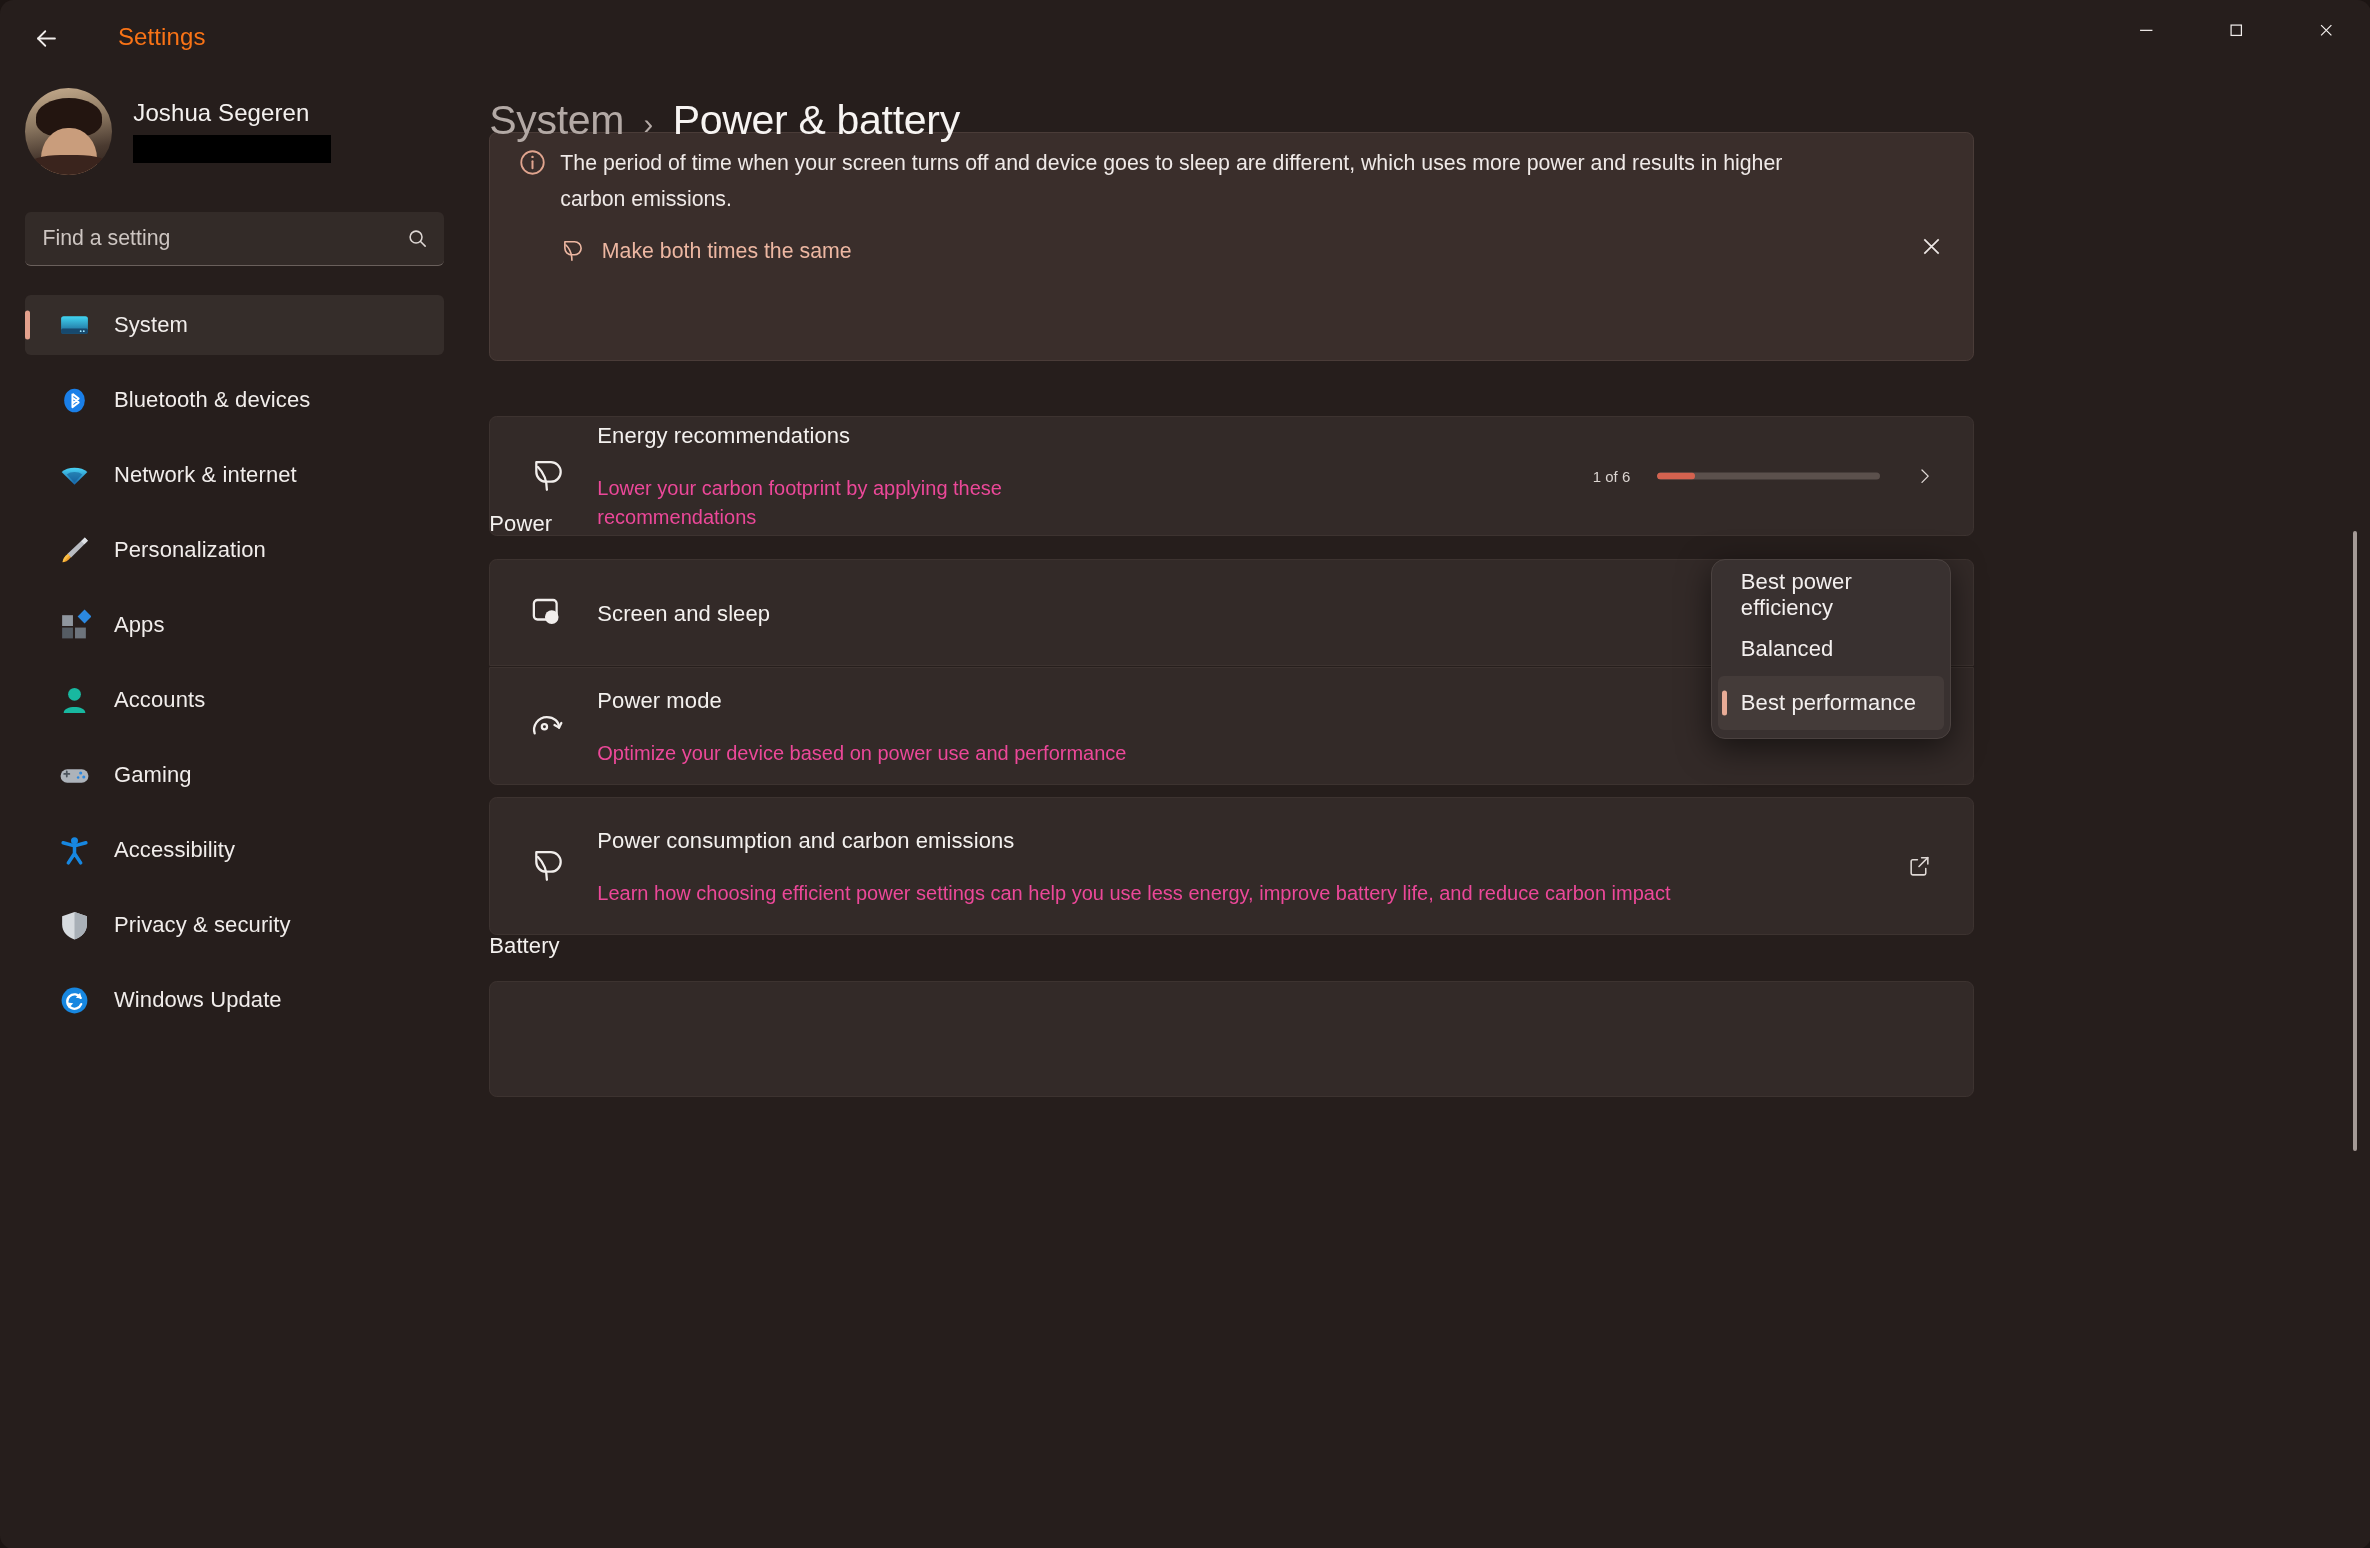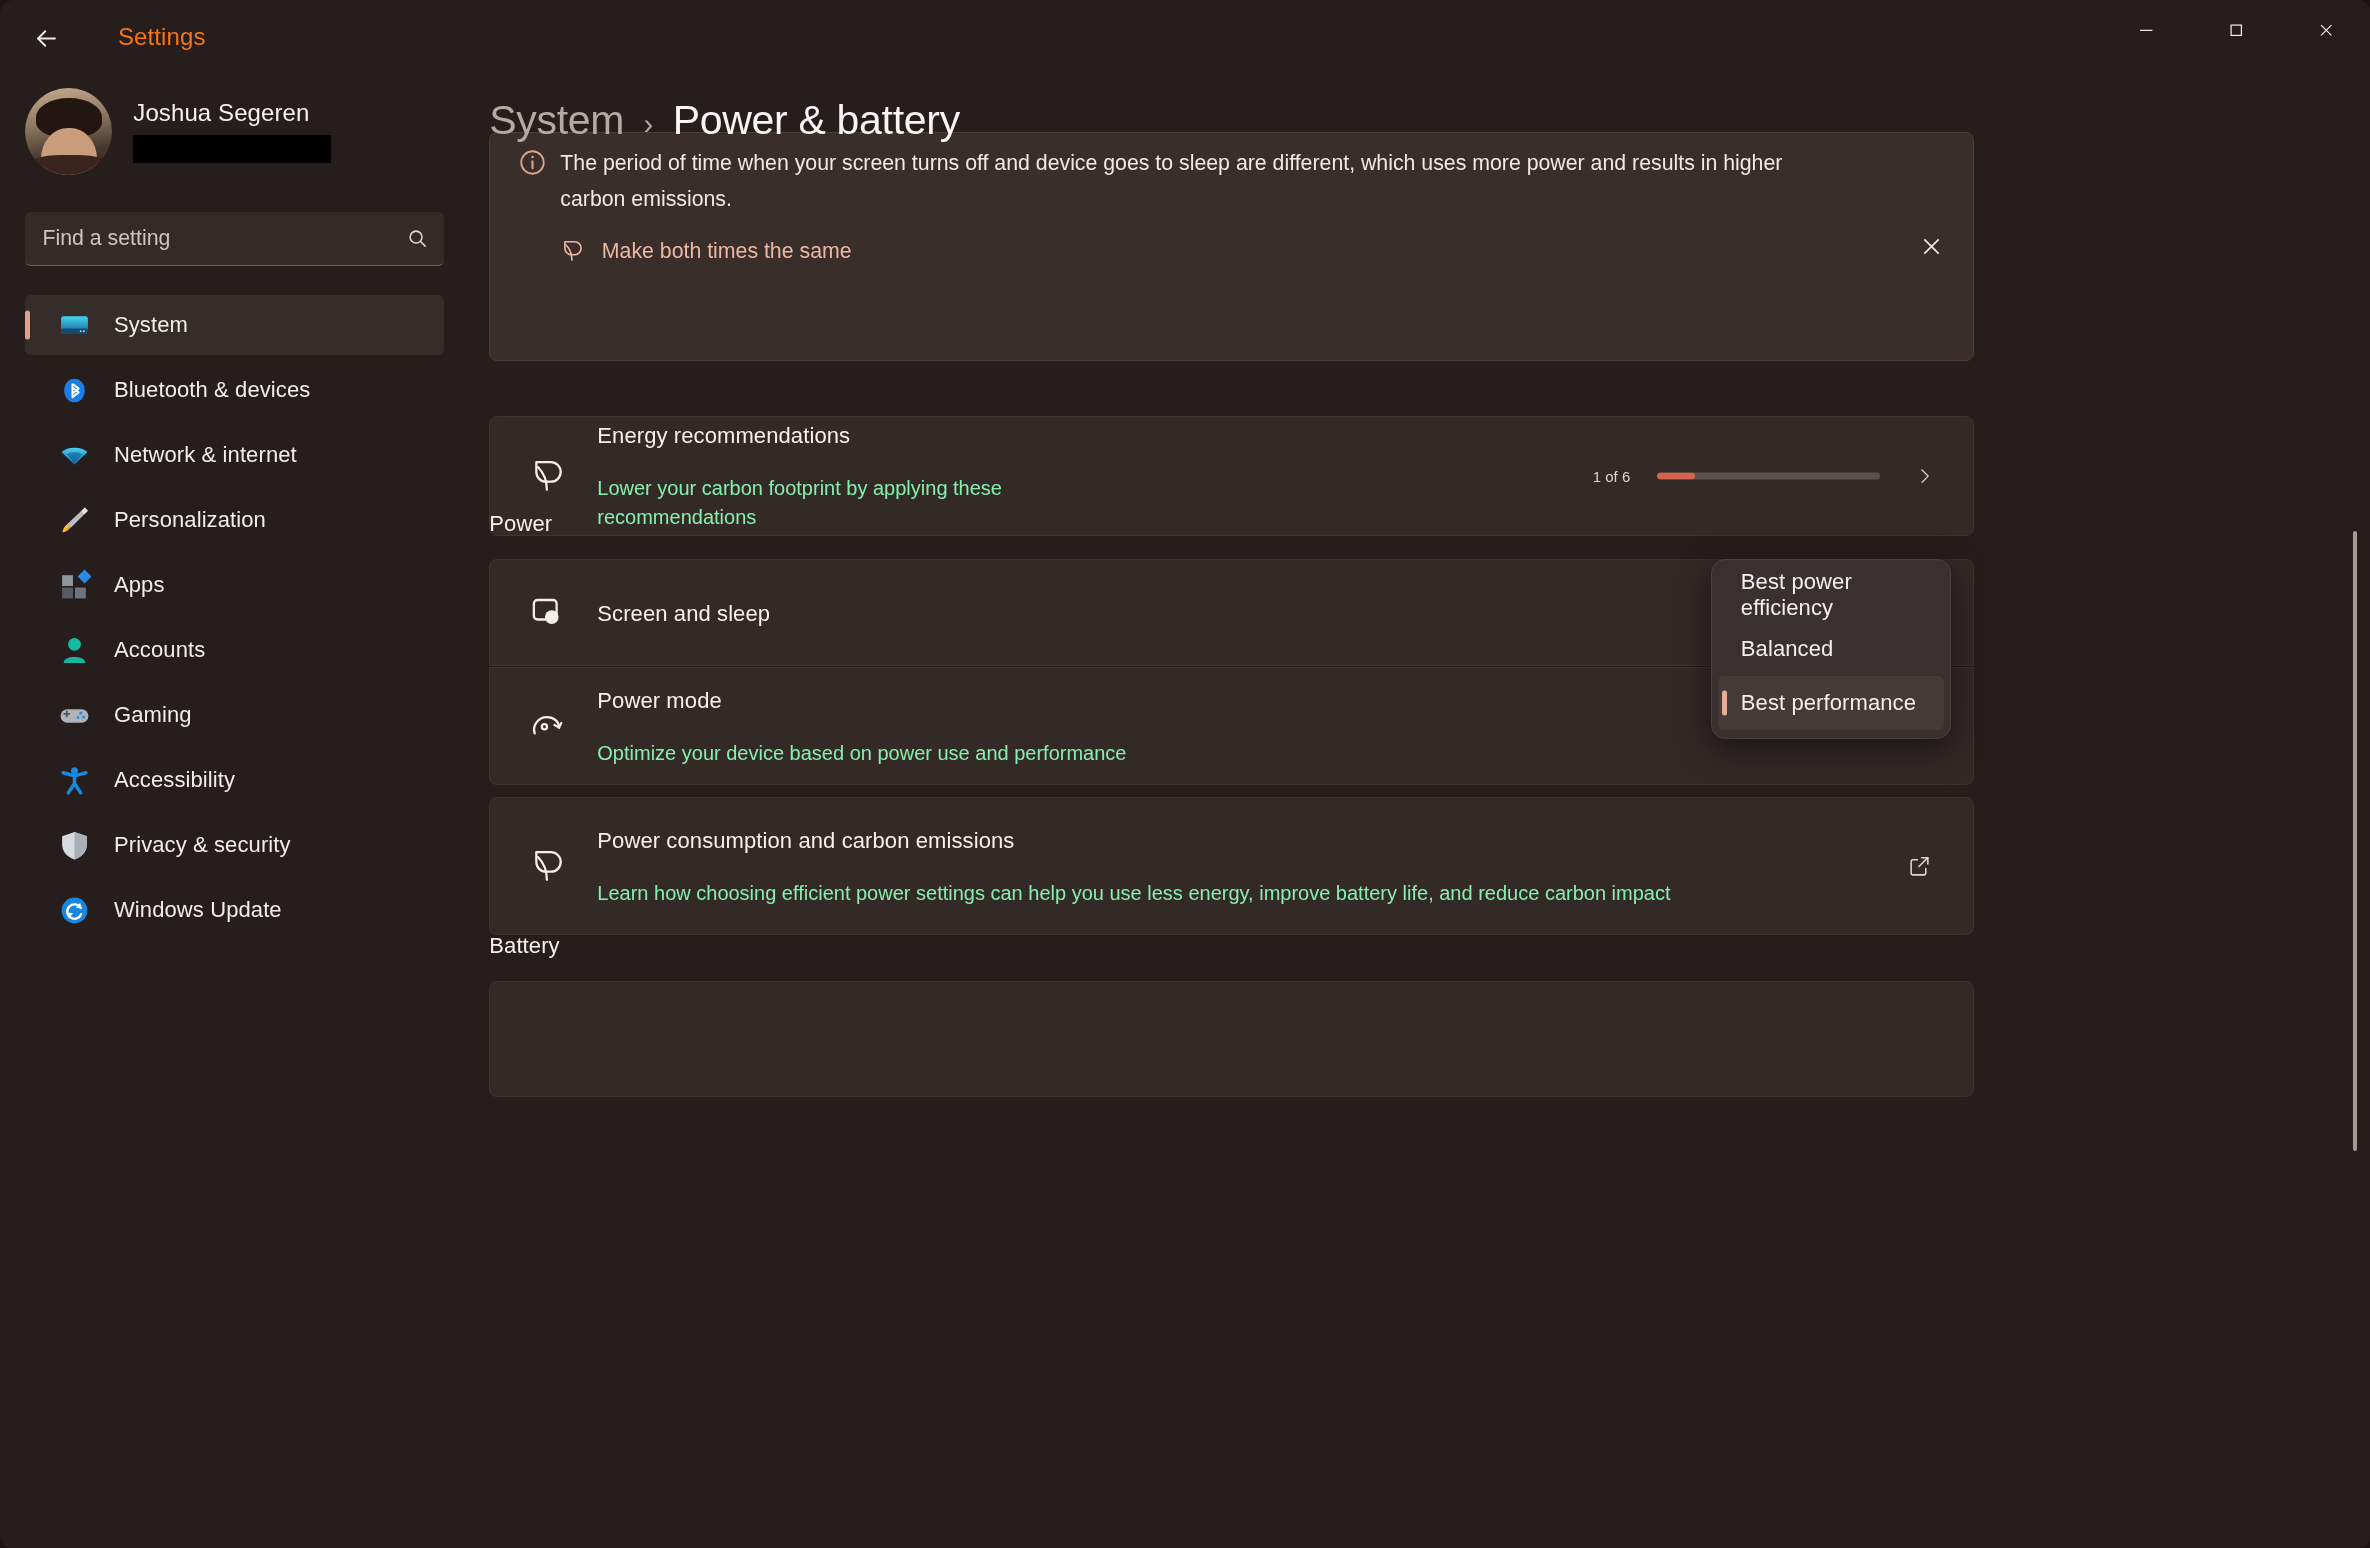--- a/index.html
+++ b/index.html
@@ -153,21 +153,21 @@
   .nav-item {
     position: relative;
     height: 60px;
     display: flex;
     align-items: center;
     border-radius: 5.8px;
     padding-left: 33px;
     cursor: pointer;
     margin-bottom: 0px;
   }
-  .nav-item + .nav-item { margin-top: 5px; text-align: center; }
+  .nav-item + .nav-item { margin-top: 15px; text-align: center; }
   .nav-item.selected { background: #352d2a; }
   .nav-item.selected::before {
     content: "";
     position: absolute;
     left: 0; top: 50%;
     transform: translateY(-50%);
     width: 4.9px; height: 29px;
     border-radius: 2.9px;
     background: #e3a08c;
   }
@@ -298,21 +298,21 @@
   .card-title {
     font-size: 22px;
     color: #f4f1ef;
     letter-spacing: 0.1px;
     line-height: 31px;
   }
   .card-sub {
     margin-top: 23px;
     font-size: 20px;
     line-height: 29px;
-    color: #86efac;
+    color: #ec4899;
   }
 
   
   #energy-card { top: 342px; height: 120px; }
   .progress-group {
     position: absolute;
     right: 93px; top: 50%;
     transform: translateY(-50%);
     display: flex;
     align-items: center;

